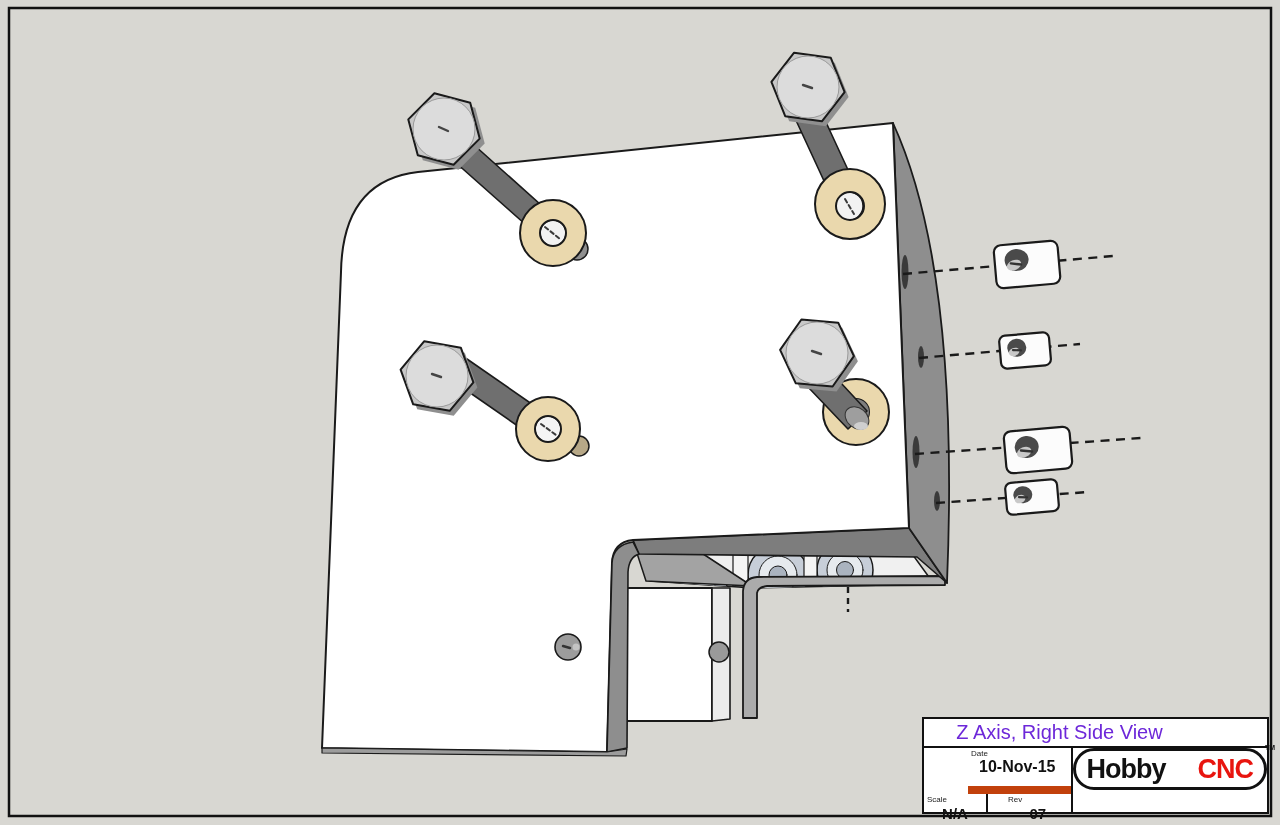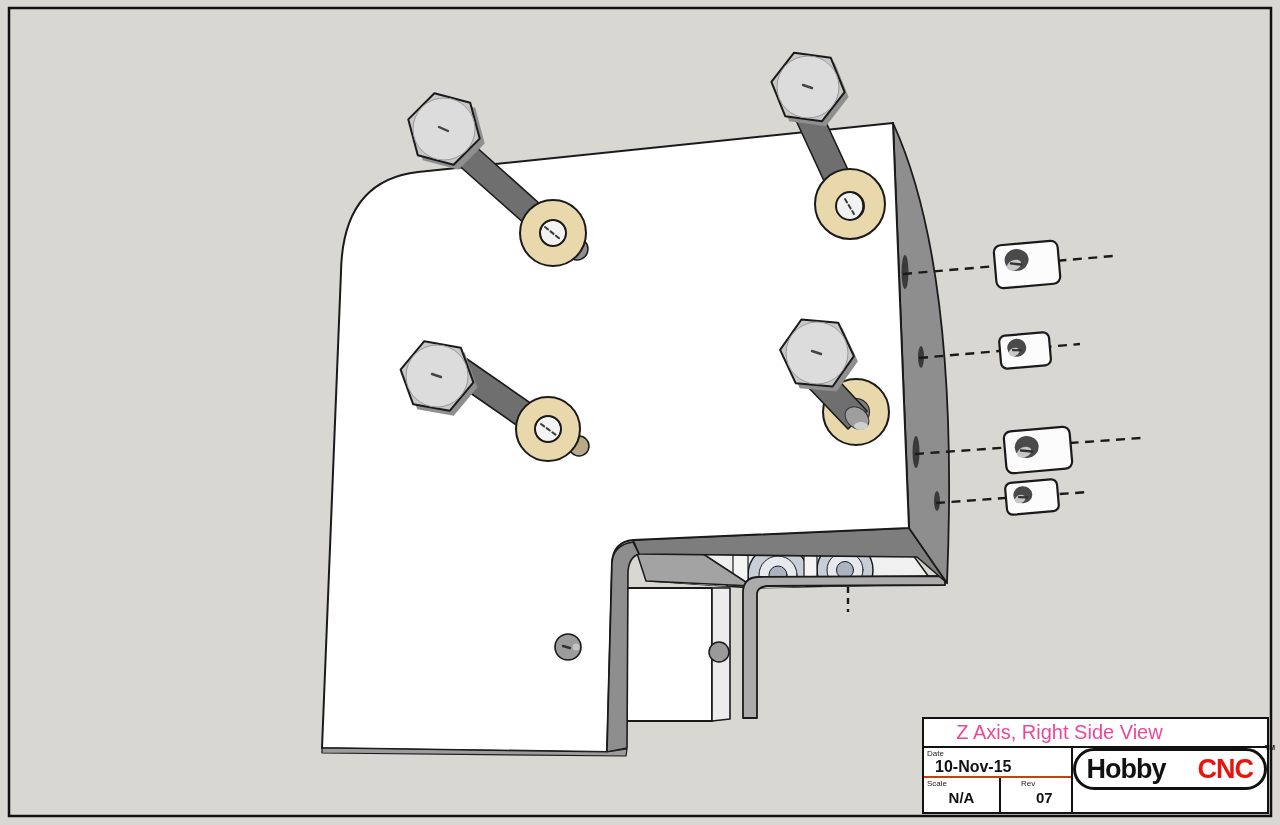--- a/index.html
+++ b/index.html
@@ -25,27 +25,27 @@
   .nutbody{fill:var(--nut-white);}
   .hole{fill:#4a4a4a;}
   .dash{stroke:var(--line);stroke-width:2.4;stroke-dasharray:9 6.5;fill:none;}
   .hdash{stroke:#3a3a3a;stroke-width:2;stroke-dasharray:4 3;fill:none;stroke-linecap:round;}
 
   
   .title-block{position:absolute;left:922px;top:717px;width:347px;height:97px;
     background:#fff;border:2px solid #111;box-sizing:border-box;display:flex;
     flex-direction:column;z-index:5;}
   .tb-title{height:29px;border-bottom:2px solid #111;display:flex;align-items:center;
-    justify-content:center;font-size:20px;color:#ec4899;padding-right:72px;box-sizing:border-box;
+    justify-content:center;font-size:20px;color:#6d28d9;padding-right:72px;box-sizing:border-box;
     white-space:nowrap;}
   .tb-main{flex:1;display:flex;min-height:0;}
   .tb-left{width:179px;display:flex;flex-direction:column;border-right:2px solid #111;box-sizing:border-box;}
-  .tb-date{height:30px;border-bottom:2px solid #c2410c;position:relative;box-sizing:border-box;}
+  .tb-date{height:46px;border-bottom:8px solid #c2410c;position:relative;box-sizing:border-box;margin-left:44px;}
   .tb-row{flex:1;display:flex;min-height:0;}
-  .tb-scale{width:77px;border-right:2px solid #111;position:relative;box-sizing:border-box;}
+  .tb-scale{width:64px;border-right:2px solid #111;position:relative;box-sizing:border-box;}
   .tb-rev{flex:1;position:relative;margin-left:17px;}
   .tb-label{position:absolute;left:3px;top:1px;font-size:8px;color:#222;line-height:9px;}
   .tb-value{position:absolute;left:0;right:0;top:11px;font-size:15px;color:#111;text-align:center;font-weight:bold;}
   .tb-date .tb-value{text-align:left;left:11px;font-size:16px;top:10px;}
   .tb-logo-cell{flex:1;display:flex;align-items:flex-start;justify-content:center;position:relative;}
   .logo-pill{position:relative;border:3.5px solid #111;border-radius:22px;height:36px;
     padding:0 11px;display:flex;align-items:center;font-size:27px;font-weight:700;
     letter-spacing:-1px;color:#111;white-space:nowrap;}
   .logo-red{color:var(--logo-red);margin-left:32px;}
   .logo-tm{position:absolute;top:-7px;right:-11px;font-size:7px;font-weight:700;letter-spacing:0;color:#111;}

